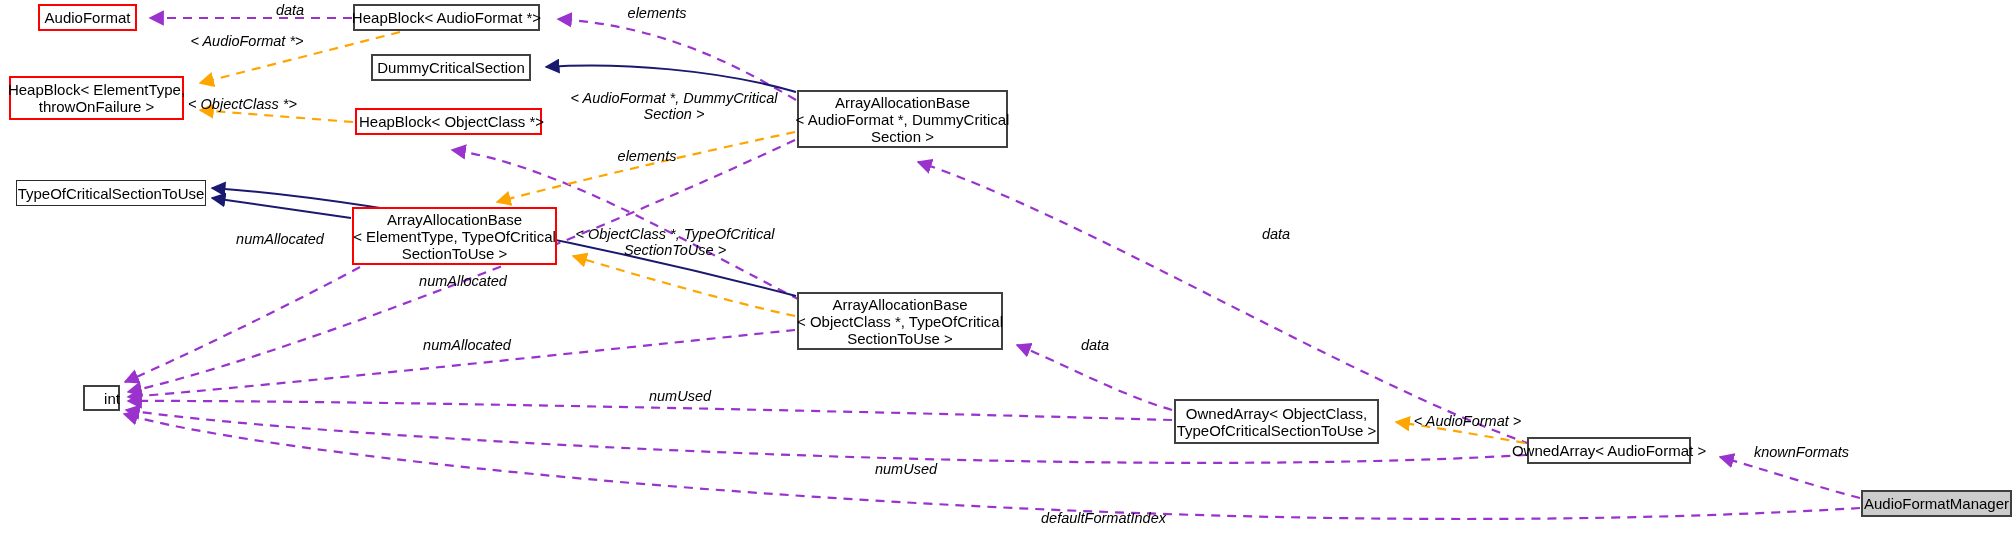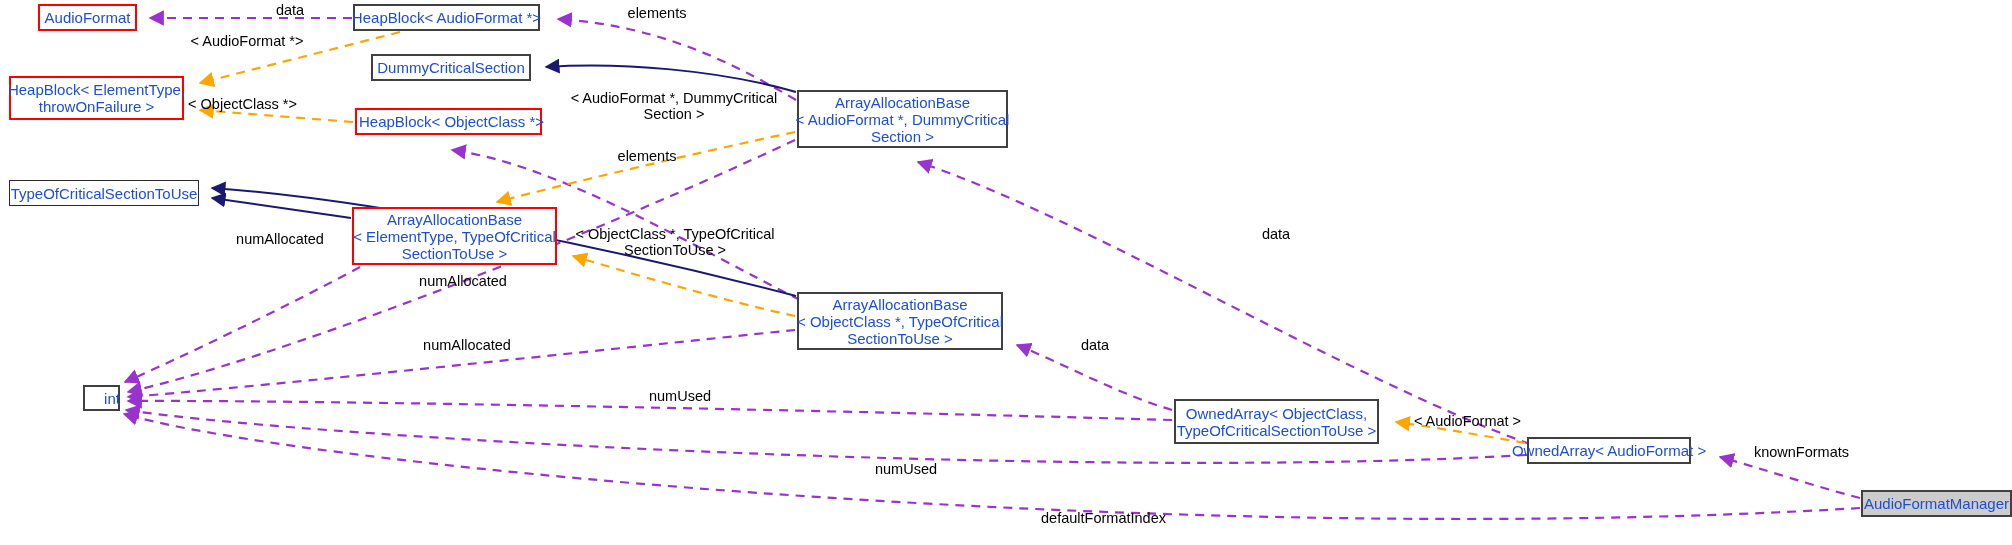--- a/index.html
+++ b/index.html
@@ -23,21 +23,21 @@
     top: 0;
     width: 2012px;
     height: 545px;
     pointer-events: none;
   }
   .node {
     position: absolute;
     box-sizing: border-box;
     border: 1px solid #2a2a2a;
     background: #ffffff;
-    color: #1d4ed8;
+    color: #000000;
     font-size: 15px;
     line-height: 17px;
     text-align: center;
     display: flex;
     align-items: center;
     justify-content: center;
     padding: 2px 6px;
     white-space: pre;
     z-index: 5;
   }
@@ -53,20 +53,21 @@
   }
   .edge-label {
     position: absolute;
     font-size: 14.5px;
     line-height: 16px;
     color: #000000;
     text-align: center;
     white-space: pre;
     background: transparent;
     z-index: 4;
+    font-style: italic;
   }
 </style>
 </head>
 <body>
 
 <div id="diagram">
 
   <svg id="edges" viewBox="0 0 2012 545" width="2012" height="545" xmlns="http://www.w3.org/2000/svg">
     <defs>
       <marker id="arrow-usage" viewBox="0 0 10 10" refX="9" refY="5" markerWidth="7" markerHeight="7" orient="auto-start-reverse">
@@ -132,21 +133,21 @@
 
   <div class="node red" style="left: 38px; top: 4px; width: 99px; height: 27px;">AudioFormat</div>
   <div class="node red" style="left: 9px; top: 76px; width: 175px; height: 44px;">HeapBlock&lt; ElementType,
 throwOnFailure &gt;</div>
   <div class="node thick" style="left: 353px; top: 4px; width: 187px; height: 27px;">HeapBlock&lt; AudioFormat *&gt;</div>
   <div class="node thick" style="left: 371px; top: 54px; width: 160px; height: 27px;">DummyCriticalSection</div>
   <div class="node red" style="left: 355px; top: 108px; width: 187px; height: 27px; padding-left: 12px;">HeapBlock&lt; ObjectClass *&gt;</div>
   <div class="node thick" style="left: 797px; top: 90px; width: 211px; height: 58px;">ArrayAllocationBase
 &lt; AudioFormat *, DummyCritical
 Section &gt;</div>
-  <div class="node" style="left: 9px; top: 180px; width: 190px; height: 26px;">TypeOfCriticalSectionToUse</div>
+  <div class="node" style="left: 16px; top: 180px; width: 190px; height: 26px;">TypeOfCriticalSectionToUse</div>
   <div class="node red" style="left: 352px; top: 207px; width: 205px; height: 58px;">ArrayAllocationBase
 &lt; ElementType, TypeOfCritical
 SectionToUse &gt;</div>
   <div class="node thick" style="left: 797px; top: 292px; width: 206px; height: 58px;">ArrayAllocationBase
 &lt; ObjectClass *, TypeOfCritical
 SectionToUse &gt;</div>
   <div class="node thick" style="left: 83px; top: 385px; width: 36px; height: 26px; padding-left: 27px;">int</div>
   <div class="node thick" style="left: 1174px; top: 399px; width: 205px; height: 45px;">OwnedArray&lt; ObjectClass,
 TypeOfCriticalSectionToUse &gt;</div>
   <div class="node thick" style="left: 1527px; top: 437px; width: 164px; height: 27px;">OwnedArray&lt; AudioFormat &gt;</div>

